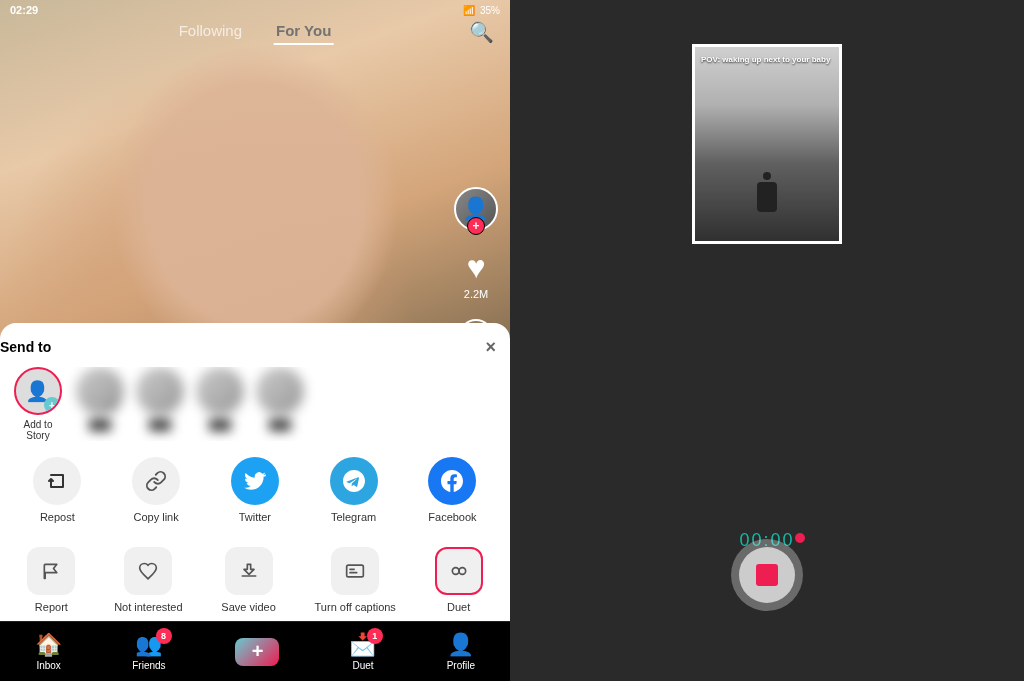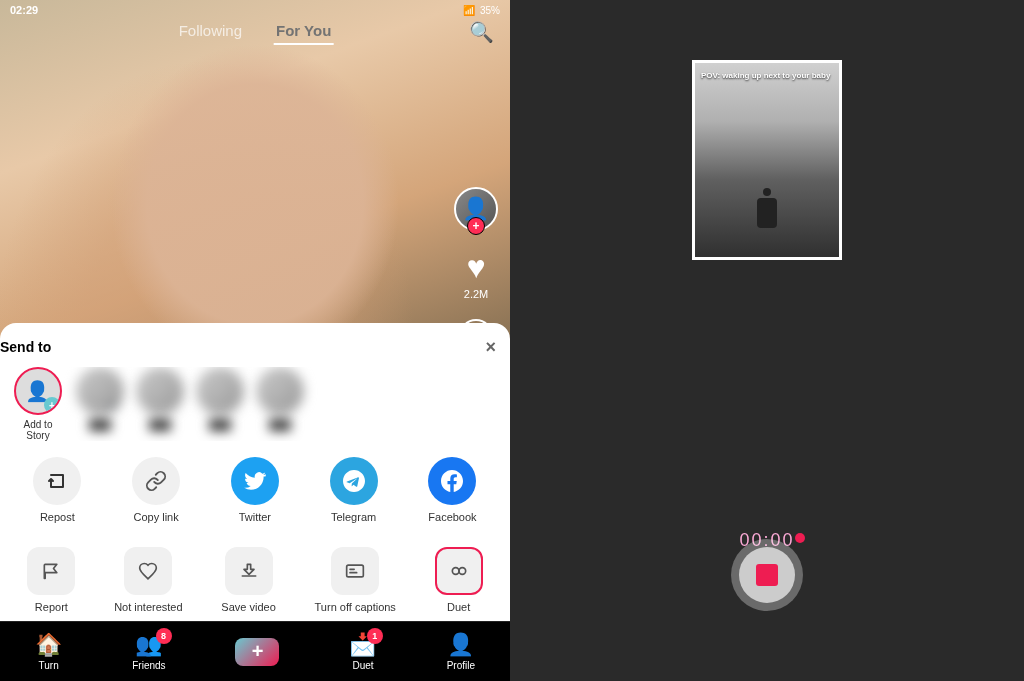--- a/index.html
+++ b/index.html
@@ -467,21 +467,21 @@
       height: 681px;
       background: #2a2a2a;
       position: relative;
       display: flex;
       flex-direction: column;
       align-items: center;
     }
 
     .preview-thumbnail {
       position: absolute;
-      top: 60px;
+      top: 44px;
       left: 50%;
       transform: translateX(-50%);
       width: 150px;
       height: 200px;
       border: 3px solid #fff;
       background: #1a1a1a;
       overflow: hidden;
     }
 
     .thumbnail-inner {
@@ -502,21 +502,21 @@
       font-weight: 600;
       line-height: 1.3;
       text-shadow: 0 1px 2px rgba(0,0,0,0.8);
     }
 
     .timer-display {
       position: absolute;
       bottom: 130px;
       left: 50%;
       transform: translateX(-50%);
-      color: #f9a8d4;
+      color: #14b8a6;
       font-size: 18px;
       font-weight: 300;
       letter-spacing: 2px;
     }
 
     .record-button-container {
       position: absolute;
       bottom: 70px;
       left: 50%;
       transform: translateX(-50%);
@@ -642,21 +642,21 @@
   </div>
 
   <div class="video-info">
     <div class="creator-name">Carson Matranga</div>
     <div class="video-desc">Nothing better than waking up next to mornings #fyp #baby #pov #firsttimedad</div>
   </div>
 
   <div class="bottom-nav">
     <div class="nav-item">
       <span class="nav-icon">🏠</span>
-      <span class="nav-item-label">Turn</span>
+      <span class="nav-item-label">Inbox</span>
     </div>
     <div class="nav-item">
       <span class="nav-icon">👥</span>
       <span class="badge">8</span>
       <span class="nav-item-label">Friends</span>
     </div>
     <div class="nav-item">
       <div class="nav-plus-btn">+</div>
     </div>
     <div class="nav-item">

